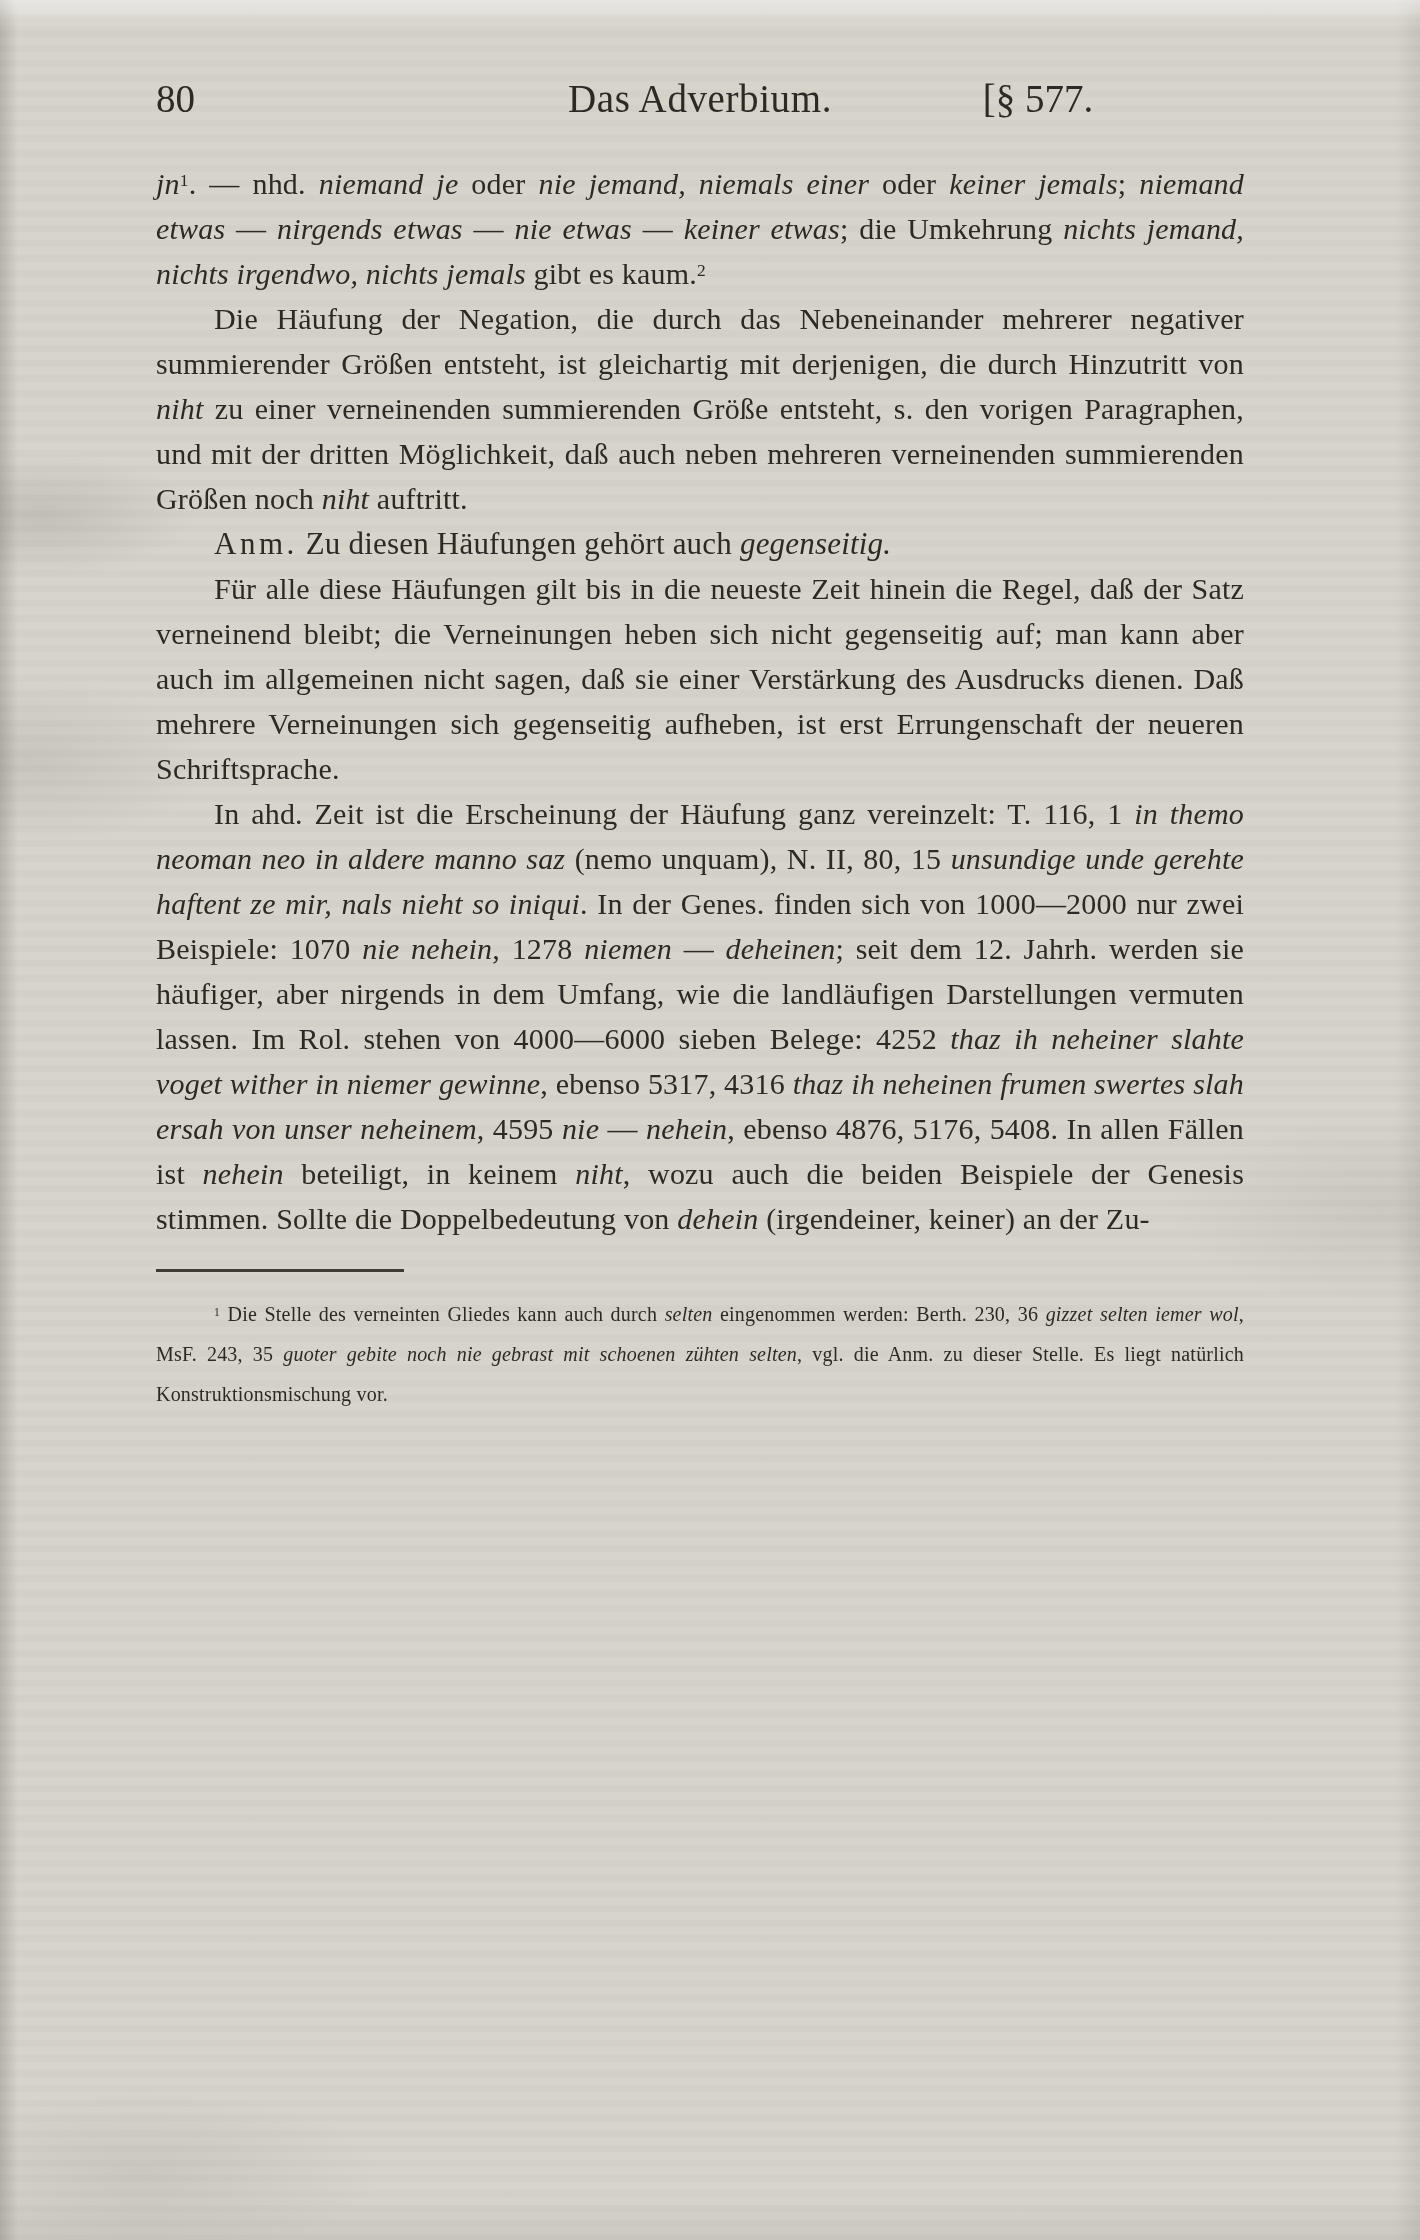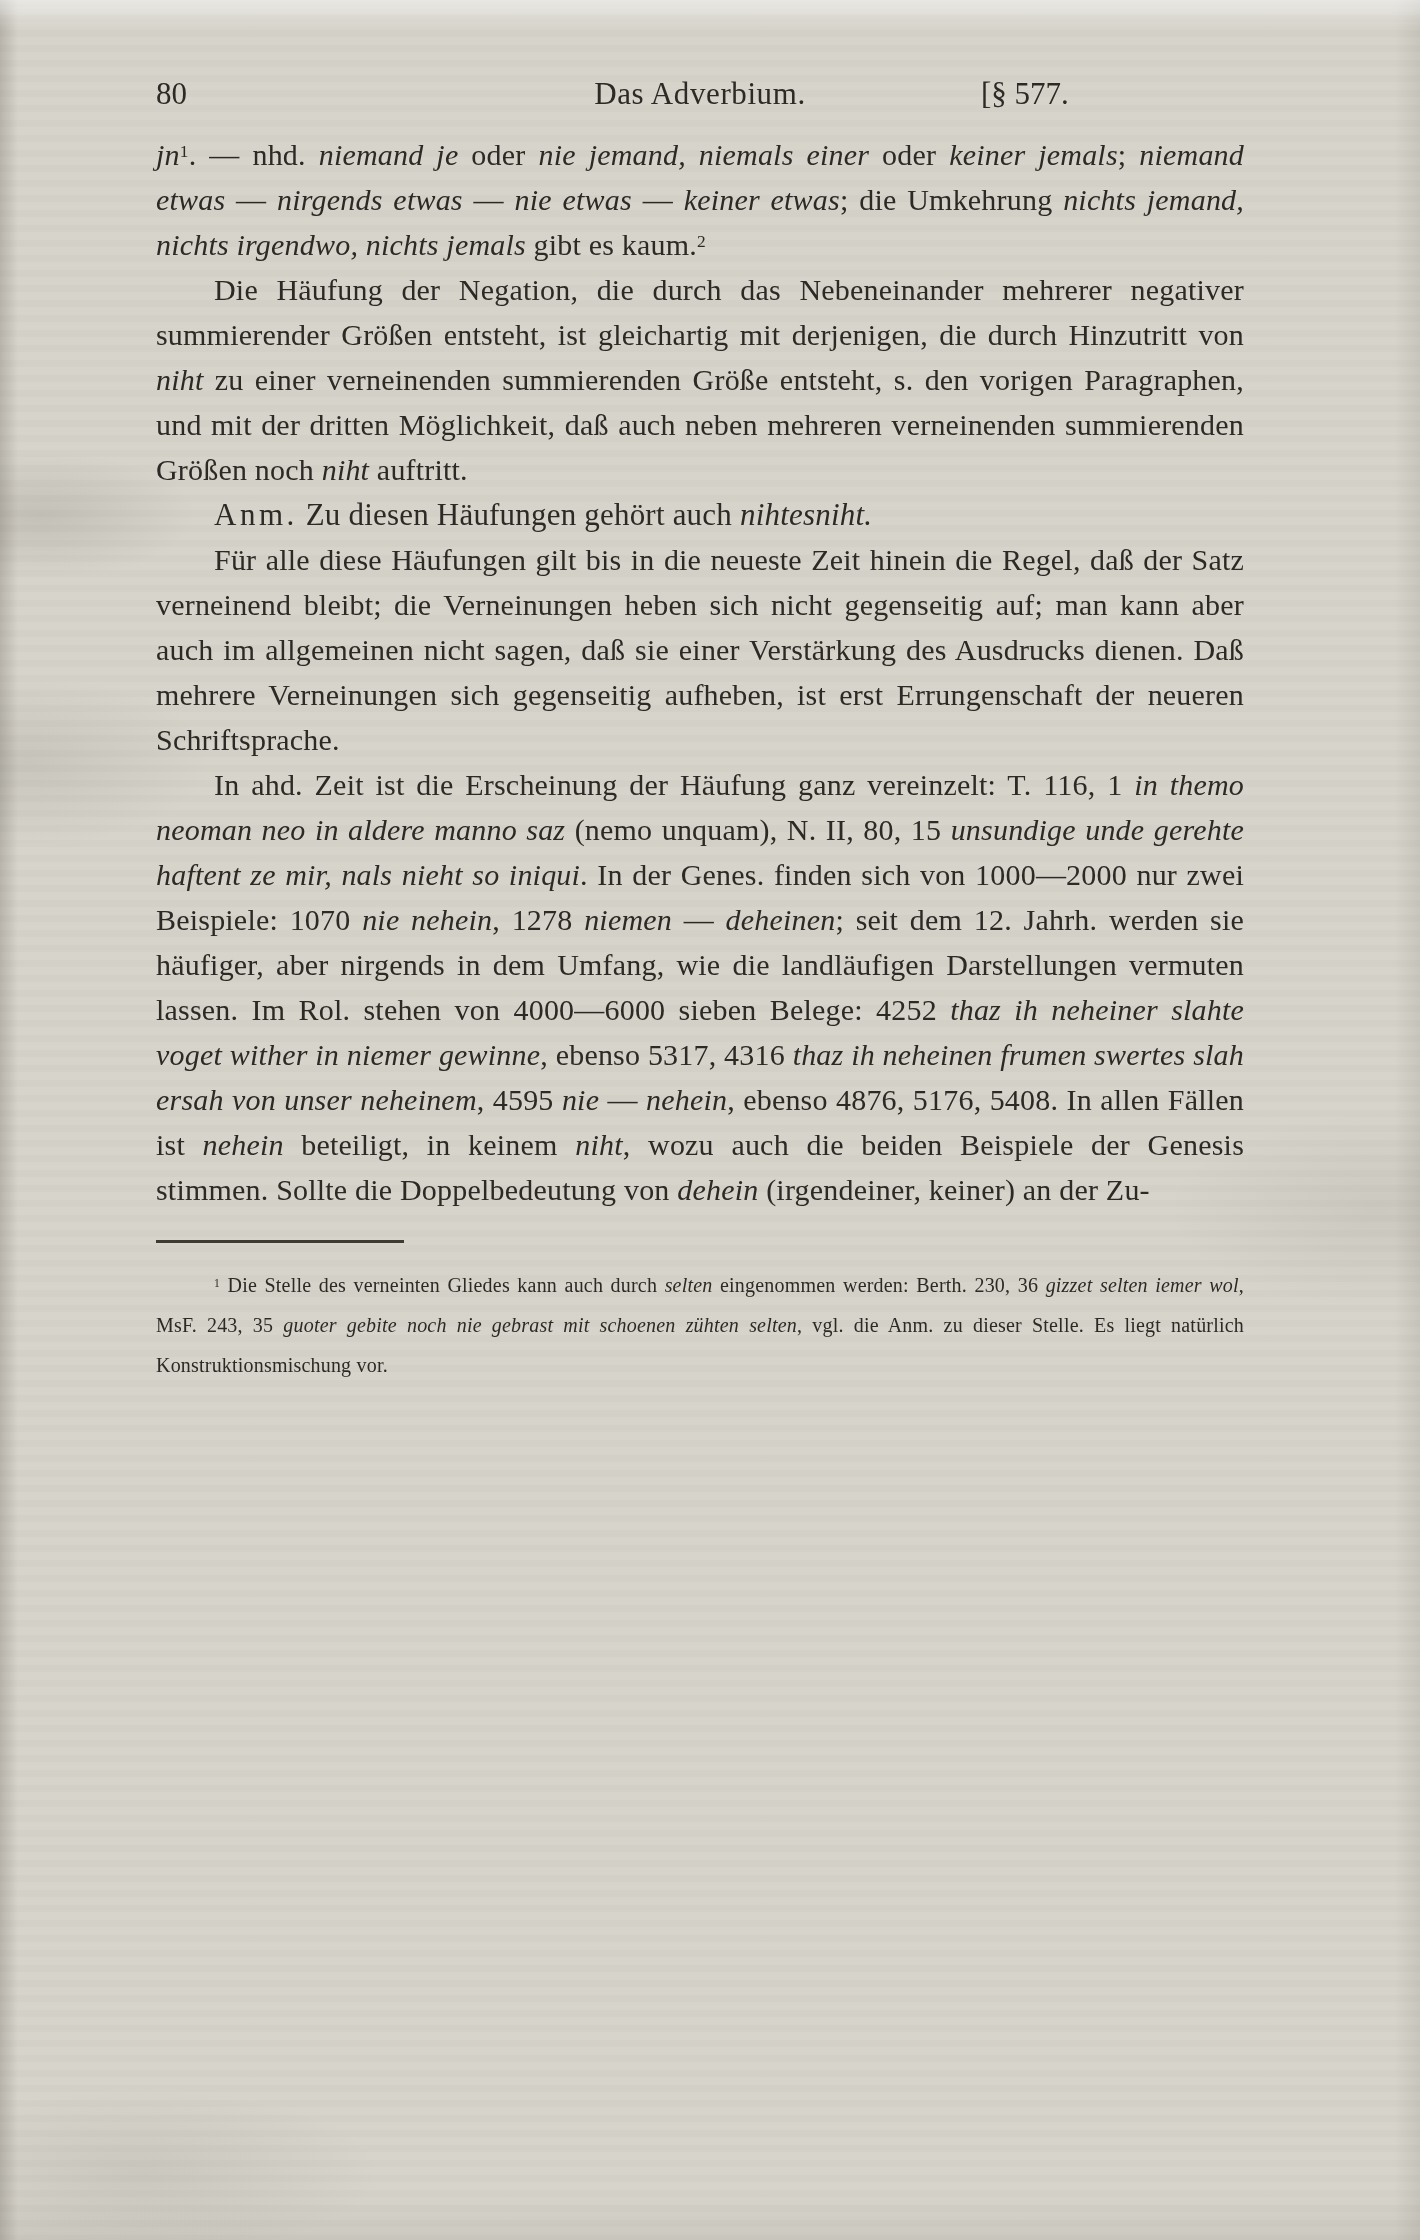--- a/index.html
+++ b/index.html
@@ -20,21 +20,21 @@
       linear-gradient(0deg, rgba(74,68,60,0.08) 0px, rgba(74,68,60,0) 46px),
       radial-gradient(220px 90px at 3% 23%, rgba(60,54,46,0.12), transparent 70%),
       radial-gradient(260px 120px at 2% 34%, rgba(60,54,46,0.09), transparent 70%),
       radial-gradient(300px 140px at 97% 54%, rgba(60,54,46,0.07), transparent 70%),
       radial-gradient(340px 120px at 10% 97%, rgba(60,54,46,0.08), transparent 70%),
       repeating-linear-gradient(180deg, rgba(0,0,0,0.016) 0 7px, rgba(255,255,255,0.016) 7px 15px);
   }
   .content { position:absolute; left:156px; top:76px; width:1088px; z-index:1; }
   .pagehead {
     display:grid; grid-template-columns:1fr auto 1fr; align-items:baseline;
-    font-size:31px; margin-bottom:20px;
+    font-size:39px; margin-bottom:40px;
   }
   .pagehead .num { text-align:left; }
   .pagehead .ttl { text-align:center; letter-spacing:0.6px;font-family:Liberation Serif, serif; }
   .pagehead .sec { text-align:center; }
   main p {
     font-size:30px; line-height:45px; text-align:justify;
     letter-spacing:0.2px; hyphens:manual;
   }
   main p.indent { text-indent:58px; }
   main p.anm { font-size:31px; }
@@ -55,21 +55,21 @@
 <div class="content">
   <header class="pagehead">
     <span class="num">80</span>
     <span class="ttl">Das Adverbium.</span>
     <span class="sec">[§ 577.</span>
   </header>
 
   <main>
       <p class="noindent"><em>jn</em><sup>1</sup><span>. — nhd. </span><em>niemand je</em><span> oder </span><em>nie jemand, niemals einer</em><span> oder </span><em>keiner jemals</em><span>; </span><em>niemand etwas</em><span> — </span><em>nirgends etwas</em><span> — </span><em>nie etwas</em><span> — </span><em>keiner etwas</em><span>; die Umkehrung </span><em>nichts jemand, nichts irgendwo, nichts jemals</em><span> gibt es kaum.</span><sup>2</sup></p>
       <p class="indent"><span>Die Häufung der Negation, die durch das Nebeneinander mehrerer negativer summierender Größen entsteht, ist gleichartig mit derjenigen, die durch Hinzutritt von </span><em>niht</em><span> zu einer verneinenden summierenden Größe entsteht, s. den vorigen Paragraphen, und mit der dritten Möglichkeit, daß auch neben mehreren verneinenden summierenden Größen noch </span><em>niht</em><span> auftritt.</span></p>
-      <p class="indent anm"><span class="gesperrt">Anm.</span><span> Zu diesen Häufungen gehört auch </span><em>nihtesniht.</em></p>
+      <p class="indent anm"><span class="gesperrt">Anm.</span><span> Zu diesen Häufungen gehört auch </span><em>gegenseitig.</em></p>
       <p class="indent"><span>Für alle diese Häufungen gilt bis in die neueste Zeit hinein die Regel, daß der Satz verneinend bleibt; die Verneinungen heben sich nicht gegenseitig auf; man kann aber auch im allgemeinen nicht sagen, daß sie einer Verstärkung des Ausdrucks dienen. Daß mehrere Verneinungen sich gegenseitig aufheben, ist erst Errungenschaft der neueren Schriftsprache.</span></p>
       <p class="indent"><span>In ahd. Zeit ist die Erscheinung der Häufung ganz vereinzelt: T. 116, 1 </span><em>in themo neoman neo in aldere manno saz</em><span> (nemo unquam), N. II, 80, 15 </span><em>unsundige unde gerehte haftent ze mir, nals nieht so iniqui</em><span>. In der Genes. finden sich von 1000—2000 nur zwei Beispiele: 1070 </span><em>nie nehein</em><span>, 1278 </span><em>niemen</em><span> — </span><em>deheinen</em><span>; seit dem 12. Jahrh. werden sie häufiger, aber nirgends in dem Umfang, wie die landläufigen Darstellungen vermuten lassen. Im Rol. stehen von 4000—6000 sieben Belege: 4252 </span><em>thaz ih neheiner slahte voget wither in niemer gewinne</em><span>, ebenso 5317, 4316 </span><em>thaz ih neheinen frumen swertes slah ersah von unser neheinem</em><span>, 4595 </span><em>nie</em><span> — </span><em>nehein</em><span>, ebenso 4876, 5176, 5408. In allen Fällen ist </span><em>nehein</em><span> beteiligt, in keinem </span><em>niht</em><span>, wozu auch die beiden Beispiele der Genesis stimmen. Sollte die Doppelbedeutung von </span><em>dehein</em><span> (irgendeiner, keiner) an der Zu-</span></p>
     </main>
 
   <div class="fn-rule"></div>
 
   <section class="footnotes">
       <p class="footnote"><sup>1</sup><span> Die Stelle des verneinten Gliedes kann auch durch </span><em>selten</em><span> eingenommen werden: Berth. 230, 36 </span><em>gizzet selten iemer wol</em><span>, MsF. 243, 35 </span><em>guoter gebite noch nie gebrast mit schoenen zühten selten</em><span>, vgl. die Anm. zu dieser Stelle. Es liegt natürlich Konstruktionsmischung vor.</span></p>
     </section>
 </div>

